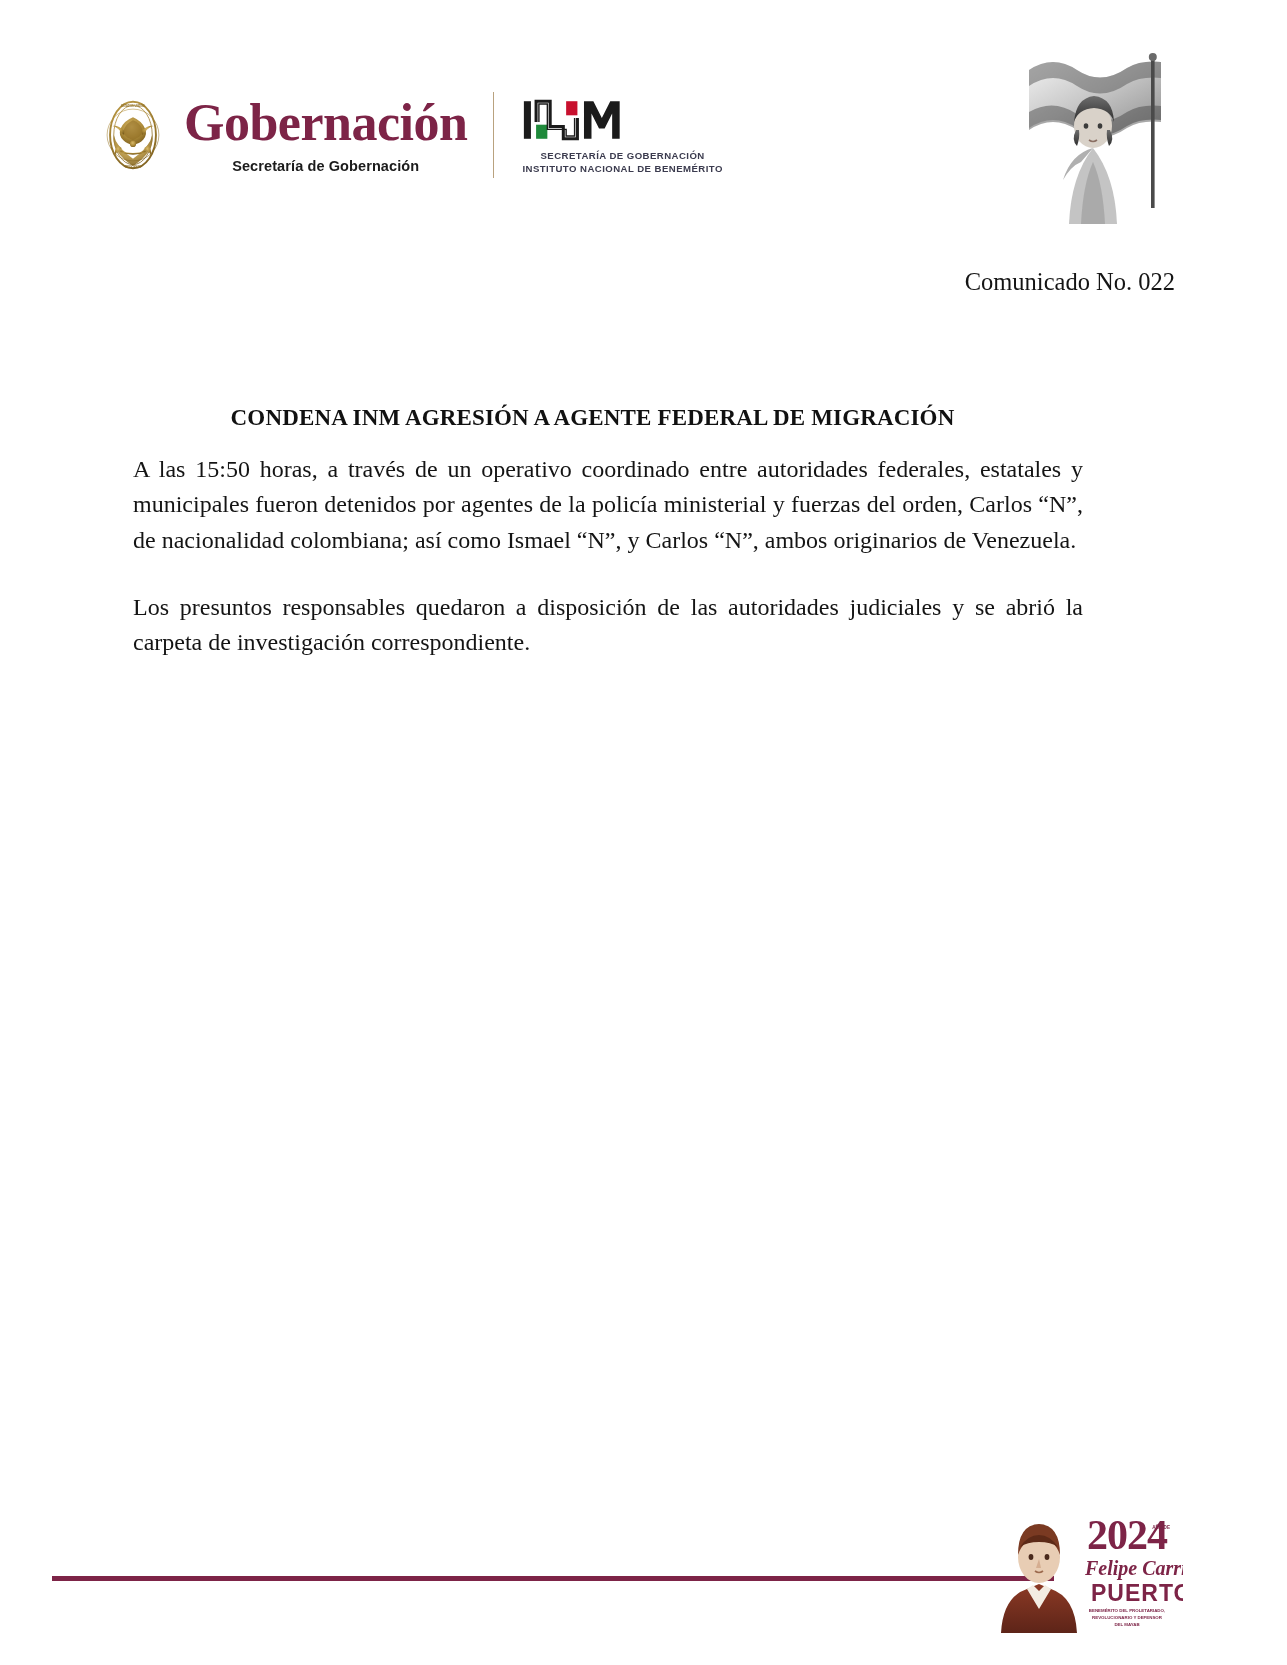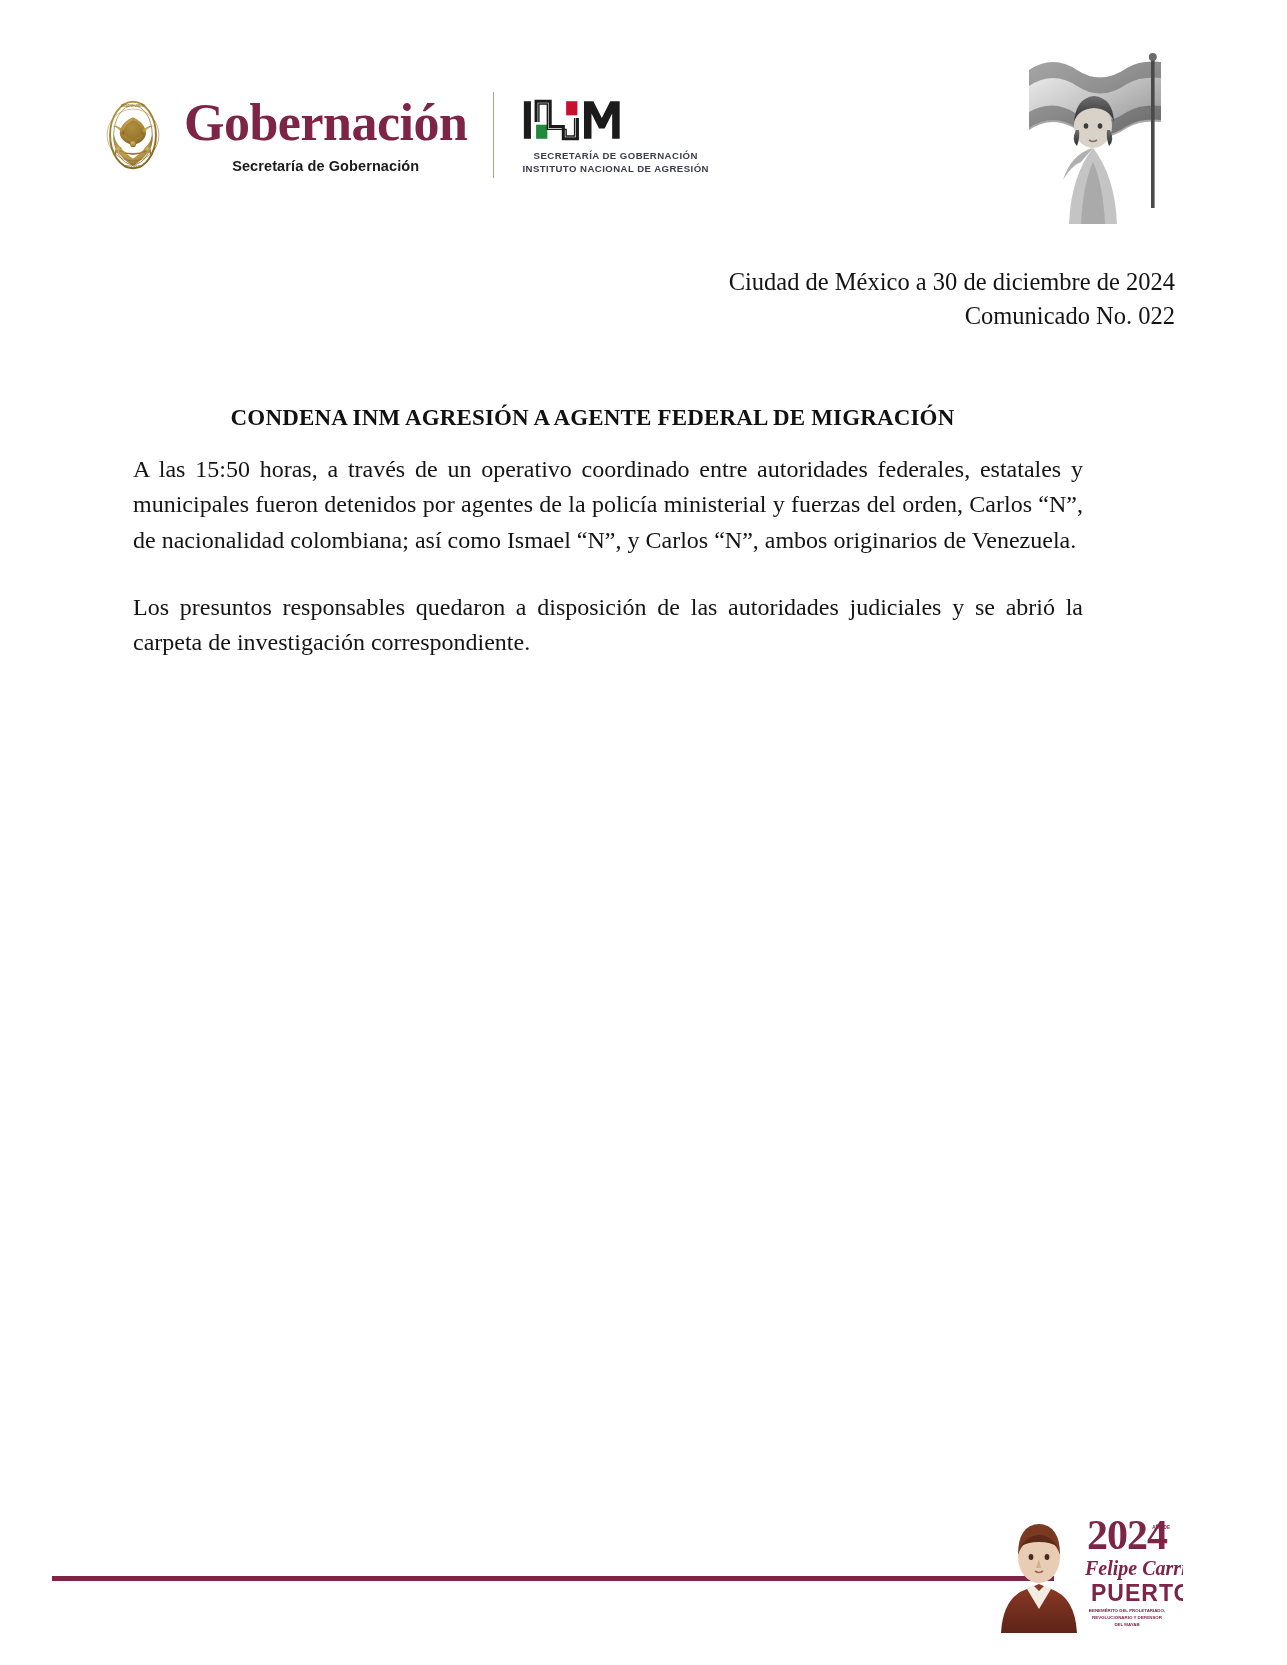--- a/index.html
+++ b/index.html
@@ -207,21 +207,21 @@
         <rect x="30" y="58" width="24" height="30" fill="#1f8a3b"></rect>
         <rect x="94" y="8" width="24" height="30" fill="#c8102e"></rect>
 
         <path d="M30 52 L30 8 L60 8 L60 62 L88 62 L88 88 L118 88 L118 44" fill="none" stroke="#1b1b1b" stroke-width="6.5" stroke-linejoin="miter"></path>
         <path d="M36 52 L36 14 L54 14 L54 68 L94 68 L94 82 L112 82 L112 44" fill="none" stroke="#1b1b1b" stroke-width="3" stroke-linejoin="miter"></path>
 
         <path d="M132 88 L132 8 L152 8 L170 44 L188 8 L208 8 L208 88 L192 88 L192 34 L176 66 L164 66 L148 34 L148 88 Z" fill="#1b1b1b"></path>
       </svg>
       <div class="inm-sub">
         <div>SECRETARÍA DE GOBERNACIÓN</div>
-        <div>INSTITUTO NACIONAL DE AGRESIÓN</div>
+        <div>INSTITUTO NACIONAL DE BENEMÉRITO</div>
       </div>
     </div>
   </div>
 
   <svg class="flag-art" viewBox="0 0 150 172" aria-hidden="true">
     <defs>
       <linearGradient id="cloth" x1="0" y1="0" x2="1" y2="1">
         <stop offset="0%" stop-color="#f2f2f2"></stop>
         <stop offset="45%" stop-color="#c9c9c9"></stop>
         <stop offset="100%" stop-color="#8d8d8d"></stop>
@@ -246,21 +246,20 @@
     <ellipse cx="65" cy="74" rx="2.3" ry="2.8" fill="#3b3b3b"></ellipse>
     <ellipse cx="79" cy="74" rx="2.3" ry="2.8" fill="#3b3b3b"></ellipse>
     <path d="M68 88 q4 3 8 0" fill="none" stroke="#8a6f63" stroke-width="1.6"></path>
     <path d="M48 172 q2 -48 24 -76 q22 28 24 76z" fill="#c4c4c4"></path>
     <path d="M60 172 q2 -40 12 -62 q10 22 12 62z" fill="#9a9a9a" opacity="0.6"></path>
     <path d="M72 96 q-22 6 -30 32 q8 -14 18 -18z" fill="#b0b0b0"></path>
   </svg>
 </div>
 
 <div class="dateline">
-  <div>Ciudad de México a 30 de diciembre de 2024</div>
   <div>Comunicado No. 022</div>
 </div>
 
 <h1 class="doc-title">CONDENA INM AGRESIÓN A AGENTE FEDERAL DE MIGRACIÓN</h1>
 
 <div class="body-copy">
   <p class="para no-justify-last">A las 15:50 horas, a través de un operativo coordinado entre autoridades federales, estatales y municipales fueron detenidos por agentes de la policía ministerial y fuerzas del orden, Carlos “N”, de nacionalidad colombiana; así como Ismael “N”, y Carlos “N”, ambos originarios de Venezuela.</p>
   <p class="para no-justify-last">Los presuntos responsables quedaron a disposición de las autoridades judiciales y se abrió la carpeta de investigación correspondiente.</p>
 </div>
 

